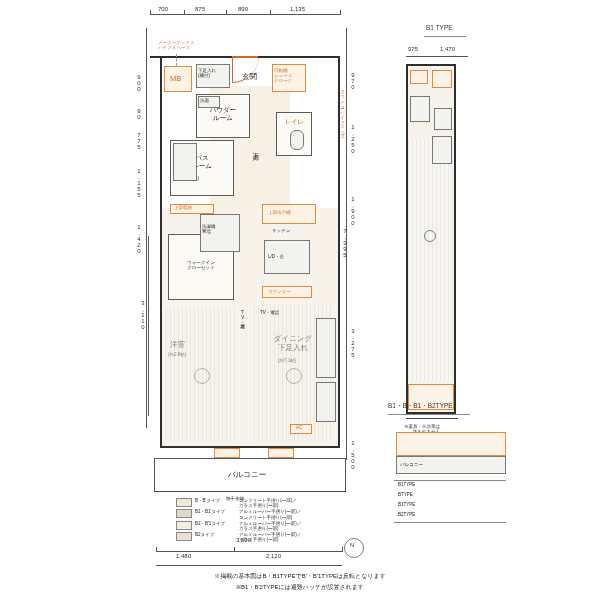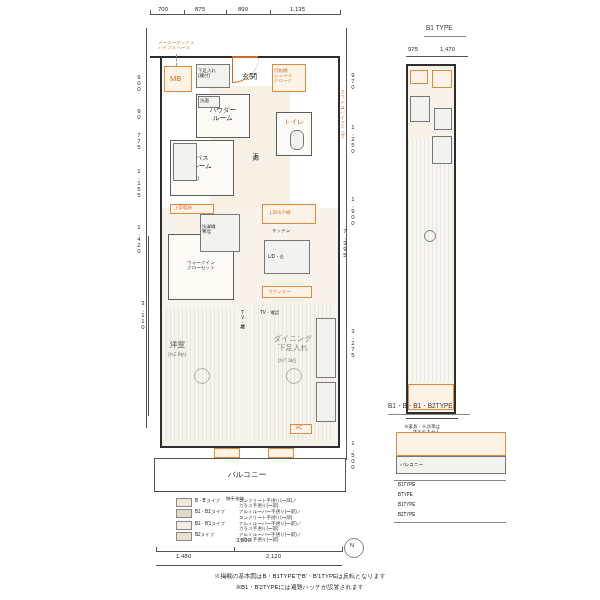--- a/index.html
+++ b/index.html
@@ -115,21 +115,21 @@
     <div class="abs tiny orange" style="left:118px;top:261px;">カウンター</div>
 
     <div class="greybox" style="left:50px;top:186px;width:40px;height:38px;"></div>
     <div class="abs tiny" style="left:52px;top:196px;white-space:pre;">洗濯機
 置場</div>
 
     <div class="orangebox" style="left:20px;top:176px;width:44px;height:10px;"></div>
     <div class="abs tiny orange" style="left:24px;top:177px;">上部収納</div>
 
     <div class="tatami" style="left:16px;top:280px;width:72px;height:134px;"></div>
-    <div class="abs t8" style="left:20px;top:312px;font-weight:bold;">洋室</div>
+    <div class="abs t8" style="left:20px;top:312px;">洋室</div>
     <div class="abs tiny" style="left:18px;top:324px;">(約2.8帖)</div>
     <div class="circ" style="left:44px;top:340px;width:14px;height:14px;"></div>
 
     <div class="tatami" style="left:104px;top:276px;width:78px;height:138px;"></div>
     <div class="abs t8 label" style="left:104px;top:306px;width:78px;white-space:pre;">ダイニング
 下足入れ</div>
     <div class="abs tiny" style="left:128px;top:330px;">(約7.1帖)</div>
     <div class="circ" style="left:136px;top:340px;width:14px;height:14px;"></div>
 
     <div class="abs vhatch" style="left:16px;top:280px;width:72px;height:134px;opacity:.45;"></div>

